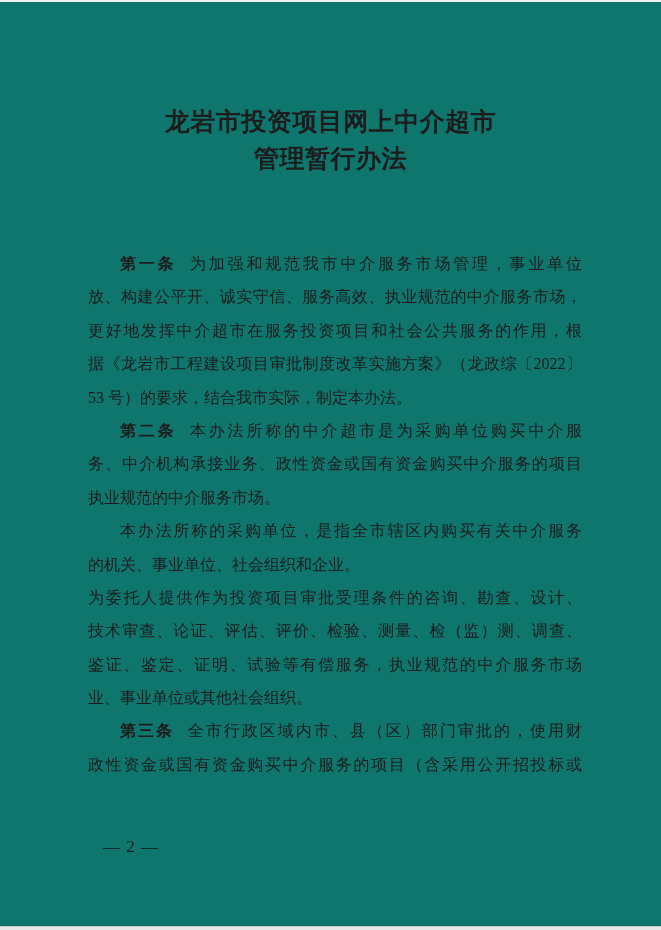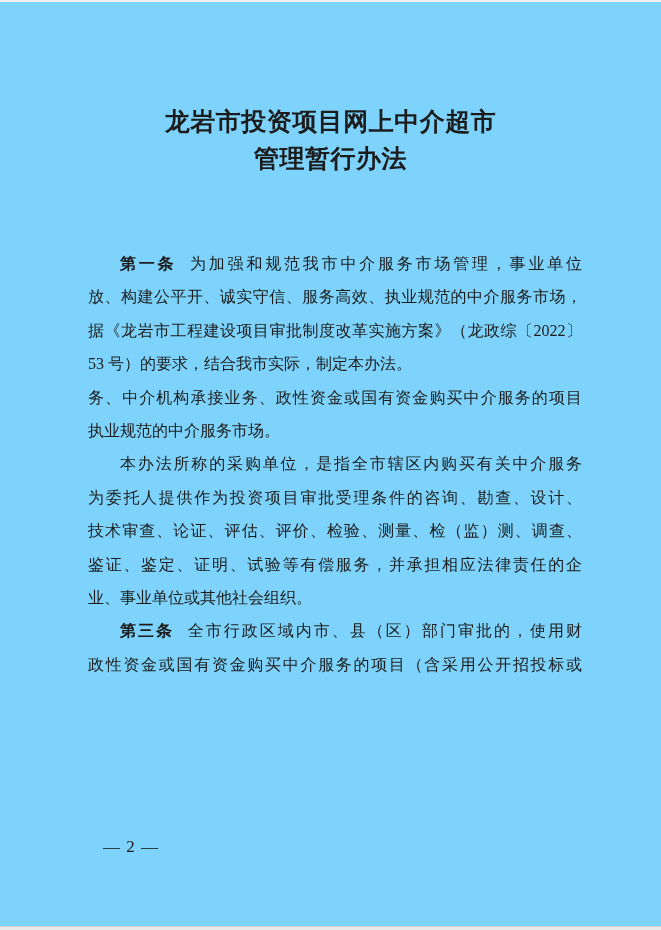--- a/index.html
+++ b/index.html
@@ -4,21 +4,21 @@
 <style>
   html, body {
     margin: 0;
     padding: 0;
     background: #ffffff;
   }
   .page {
     position: relative;
     width: 661px;
     height: 930px;
-    background: #7dd3fc;
+    background: #0f766e;
     color: #1c1c1c;
     font-family: "Liberation Serif", serif;
     overflow: hidden;
   }
   .doc-title {
     position: absolute;
     top: 103px;
     left: 0;
     width: 100%;
     text-align: center;
@@ -100,28 +100,31 @@
 
   <div class="doc-title">
     <div>龙岩市投资项目网上中介超市</div>
     <div>管理暂行办法</div>
   </div>
 
 
   <div class="doc-body" id="doc-body">
       <div class="body-line indent"><span class="article-headword">第一条</span><span>为加强和规范我市中介服务市场管理，事业单位</span></div>
       <div class="body-line"><span>放、构建公平开、诚实守信、服务高效、执业规范的中介服务市场，</span></div>
+      <div class="body-line"><span>更好地发挥中介超市在服务投资项目和社会公共服务的作用，根</span></div>
       <div class="body-line"><span>据《龙岩市工程建设项目审批制度改革实施方案》（龙政综〔2022〕</span></div>
       <div class="body-line last-line"><span>53 号）的要求，结合我市实际，制定本办法。</span></div>
+      <div class="body-line indent"><span class="article-headword">第二条</span><span>本办法所称的中介超市是为采购单位购买中介服</span></div>
       <div class="body-line"><span>务、中介机构承接业务、政性资金或国有资金购买中介服务的项目</span></div>
       <div class="body-line last-line"><span>执业规范的中介服务市场。</span></div>
       <div class="body-line indent"><span>本办法所称的采购单位，是指全市辖区内购买有关中介服务</span></div>
+      <div class="body-line last-line"><span>的机关、事业单位、社会组织和企业。</span></div>
       <div class="body-line"><span>为委托人提供作为投资项目审批受理条件的咨询、勘查、设计、</span></div>
       <div class="body-line"><span>技术审查、论证、评估、评价、检验、测量、检（监）测、调查、</span></div>
-      <div class="body-line"><span>鉴证、鉴定、证明、试验等有偿服务，并承担相应法律责任的企</span></div>
+      <div class="body-line"><span>鉴证、鉴定、证明、试验等有偿服务，执业规范的中介服务市场</span></div>
       <div class="body-line last-line"><span>业、事业单位或其他社会组织。</span></div>
       <div class="body-line indent"><span class="article-headword">第三条</span><span>全市行政区域内市、县（区）部门审批的，使用财</span></div>
       <div class="body-line"><span>政性资金或国有资金购买中介服务的项目（含采用公开招投标或</span></div>
     </div>
 
   <div class="page-number">— 2 —</div>
 
   <div class="scan-edge-bottom"></div>
 </div>
 

